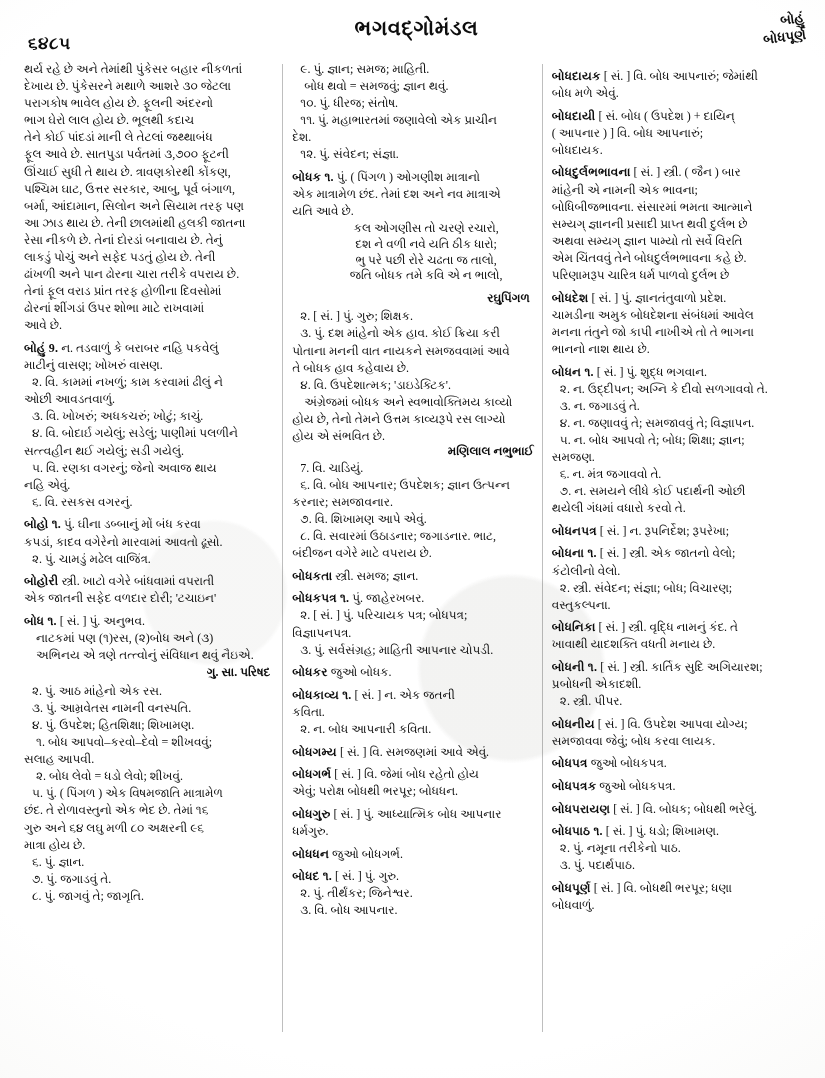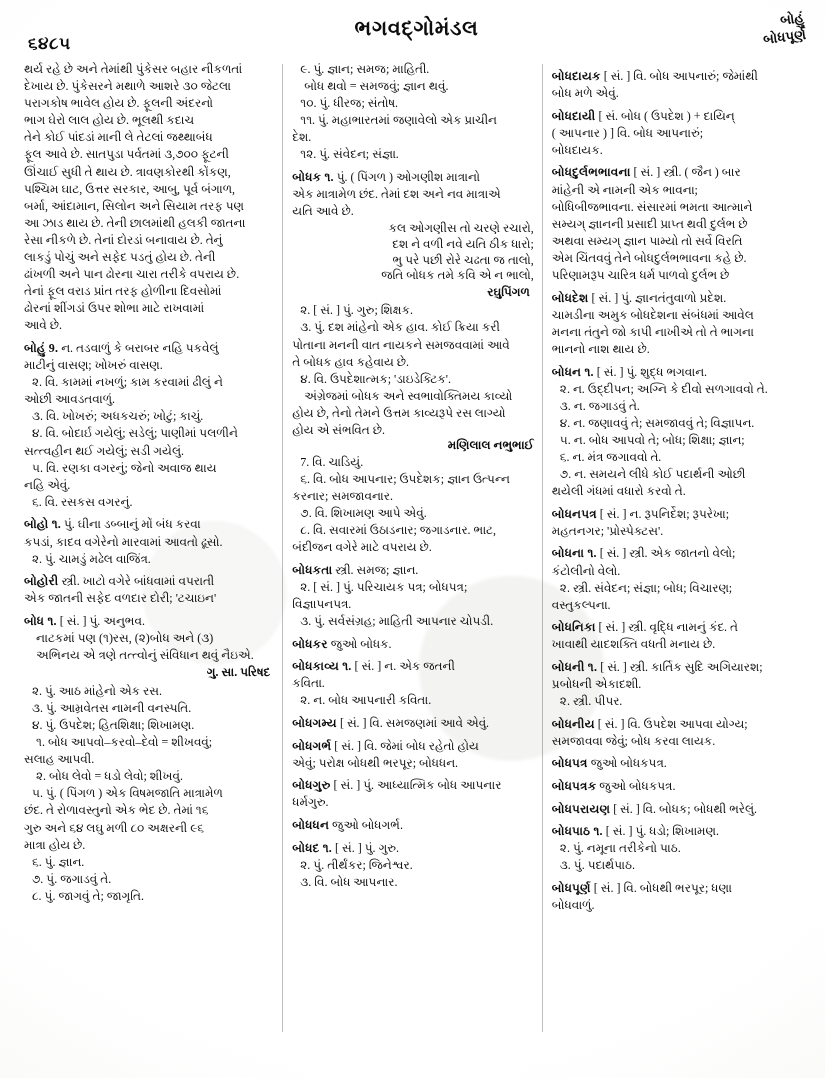--- a/index.html
+++ b/index.html
@@ -130,24 +130,24 @@
   .sub {
     margin: 0 0 1.5px 0;
     padding-left: 18px;
     text-indent: -6px;
   }
   .headword {
     font-weight: bold;
     letter-spacing: .2px;
   }
   .verse {
-    margin: 1px 0 1px 0;
+    margin: 1px 0 7px 0;
     padding-left: 26px;
     line-height: 1.30;
-    text-align: right;
+    text-align: center;
   }
   .verse div { white-space: nowrap; }
   .attrib {
     margin: 0 0 3px 0;
     text-align: right;
     padding-right: 4px;
     font-weight: bold;
   }
   .attrib-inline {
     display: block;
@@ -246,20 +246,21 @@
         <p class="sub">અંગ્રેજમાં બોધક અને સ્વભાવોક્તિમય કાવ્યો</p>
         <p class="cont">હોય છે, તેનો તેમને ઉત્તમ કાવ્યરૂપે રસ લાગ્યો</p>
         <p class="cont">હોય એ સંભવિત છે.<span class="attrib-inline">મણિલાલ નભુભાઈ</span></p>
         <p class="sense">7. વિ. ચાડિયું.</p>
         <p class="sense">૬. વિ. બોધ આપનાર; ઉપદેશક; જ્ઞાન ઉત્પન્ન</p>
         <p class="cont">કરનાર; સમજાવનાર.</p>
         <p class="sense">૭. વિ. શિખામણ આપે એવું.</p>
         <p class="sense">૮. વિ. સવારમાં ઉઠાડનાર; જગાડનાર. ભાટ,</p>
         <p class="cont">બંદીજન વગેરે માટે વપરાય છે.</p>
         <p class="entry hang"><span class="headword">બોધકતા</span><span> સ્ત્રી. સમજ; જ્ઞાન.</span></p>
+        <p class="entry hang"><span class="headword">બોધકપત્ર ૧.</span><span> પું. જાહેરખબર.</span></p>
         <p class="sense">૨. [ સં. ] પું. પરિચાયક પત્ર; બોધપત્ર;</p>
         <p class="cont">વિજ્ઞાપનપત્ર.</p>
         <p class="sense">૩. પું. સર્વસંગ્રહ; માહિતી આપનાર ચોપડી.</p>
         <p class="entry hang"><span class="headword">બોધકર</span><span> જુઓ બોધક.</span></p>
         <p class="entry hang"><span class="headword">બોધકાવ્ય ૧.</span><span> [ સં. ] ન. એક જતની</span></p>
         <p class="cont">કવિતા.</p>
         <p class="sense">૨. ન. બોધ આપનારી કવિતા.</p>
         <p class="entry hang"><span class="headword">બોધગમ્ય</span><span> [ સં. ] વિ. સમજણમાં આવે એવું.</span></p>
         <p class="entry hang"><span class="headword">બોધગર્ભ</span><span> [ સં. ] વિ. જેમાં બોધ રહેતો હોય</span></p>
         <p class="cont">એવું; પરોક્ષ બોધથી ભરપૂર; બોધધન.</p>
@@ -285,25 +286,25 @@
         <p class="cont">પરિણામરૂપ ચારિત્ર ધર્મ પાળવો દુર્લભ છે</p>
         <p class="entry hang"><span class="headword">બોધદેશ</span><span> [ સં. ] પું. જ્ઞાનતંતુવાળો પ્રદેશ.</span></p>
         <p class="cont">ચામડીના અમુક બોધદેશના સંબંધમાં આવેલ</p>
         <p class="cont">મનના તંતુને જો કાપી નાખીએ તો તે ભાગના</p>
         <p class="cont">ભાનનો નાશ થાય છે.</p>
         <p class="entry hang"><span class="headword">બોધન ૧.</span><span> [ સં. ] પું. શુદ્ધ ભગવાન.</span></p>
         <p class="sense">૨. ન. ઉદ્દીપન; અગ્નિ કે દીવો સળગાવવો તે.</p>
         <p class="sense">૩. ન. જગાડવું તે.</p>
         <p class="sense">૪. ન. જણાવવું તે; સમજાવવું તે; વિજ્ઞાપન.</p>
         <p class="sense">૫. ન. બોધ આપવો તે; બોધ; શિક્ષા; જ્ઞાન;</p>
+        <p class="cont">સમજણ.</p>
         <p class="sense">૬. ન. મંત્ર જગાવવો તે.</p>
         <p class="sense">૭. ન. સમયને લીધે કોઈ પદાર્થની ઓછી</p>
         <p class="cont">થયેલી ગંધમાં વધારો કરવો તે.</p>
         <p class="entry hang"><span class="headword">બોધનપત્ર</span><span> [ સં. ] ન. રૂપનિર્દેશ; રૂપરેખા;</span></p>
-        <p class="cont">મહતનગર; 'પ્રોસ્પેક્ટસ'.</p>
         <p class="entry hang"><span class="headword">બોધના ૧.</span><span> [ સં. ] સ્ત્રી. એક જાતનો વેલો;</span></p>
         <p class="cont">કંટોલીનો વેલો.</p>
         <p class="sense">૨. સ્ત્રી. સંવેદન; સંજ્ઞા; બોધ; વિચારણ;</p>
         <p class="cont">વસ્તુકલ્પના.</p>
         <p class="entry hang"><span class="headword">બોધનિકા</span><span> [ સં. ] સ્ત્રી. વૃદ્ધિ નામનું કંદ. તે</span></p>
         <p class="cont">ખાવાથી યાદશક્તિ વધતી મનાય છે.</p>
         <p class="entry hang"><span class="headword">બોધની ૧.</span><span> [ સં. ] સ્ત્રી. કાર્તિક સુદિ અગિયારશ;</span></p>
         <p class="cont">પ્રબોધની એકાદશી.</p>
         <p class="sense">૨. સ્ત્રી. પીપર.</p>
         <p class="entry hang"><span class="headword">બોધનીય</span><span> [ સં. ] વિ. ઉપદેશ આપવા યોગ્ય;</span></p>

